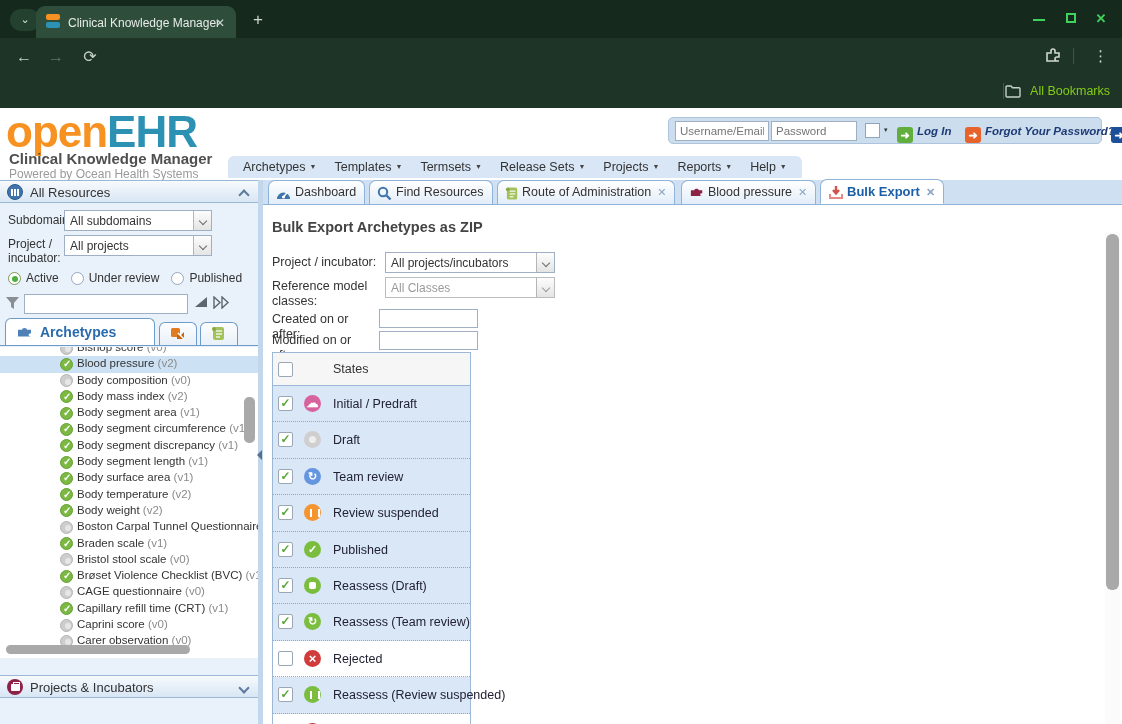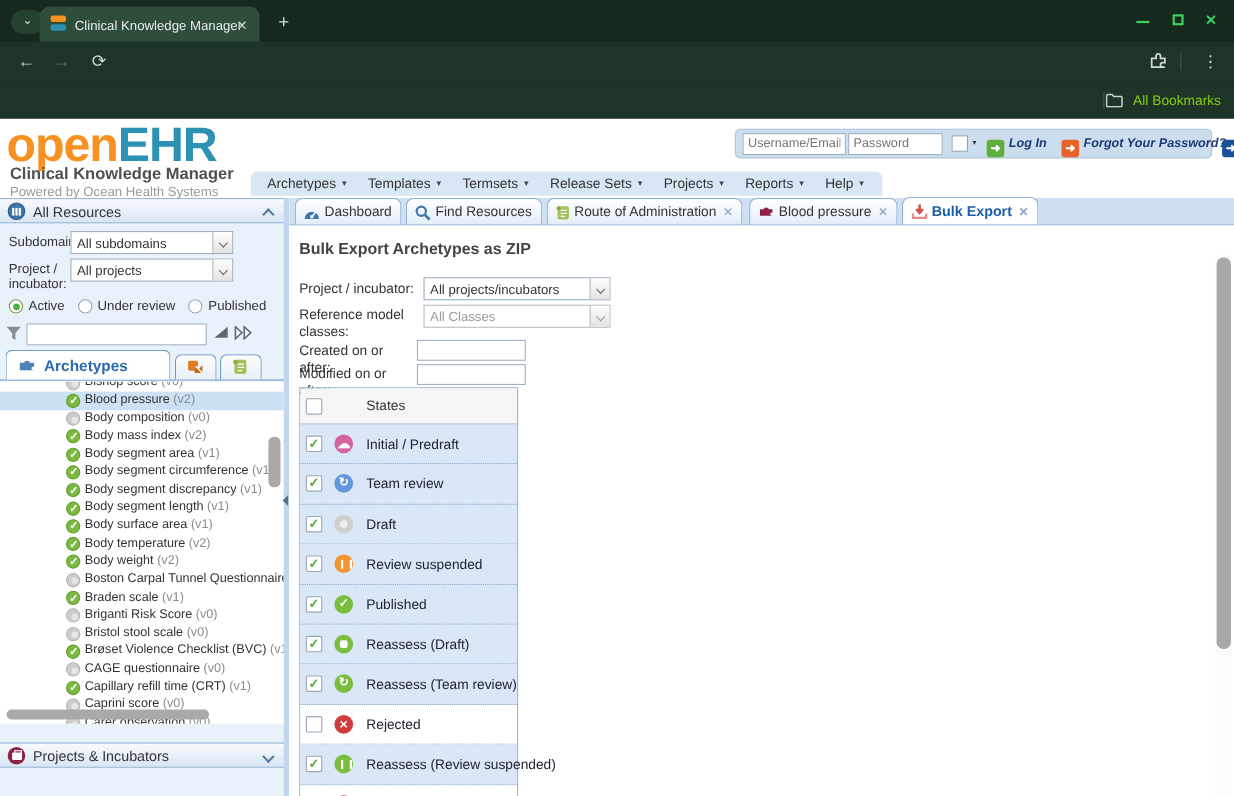--- a/index.html
+++ b/index.html
@@ -360,24 +360,20 @@
             <div class="titem">
               <span class="tic draft"></span>
               <span class="tn"><span>Boston Carpal Tunnel Questionnaire</span> </span>
             </div>
             <div class="titem">
               <span class="tic published"></span>
               <span class="tn"><span>Braden scale</span> <span class="tv">(v1)</span></span>
             </div>
             <div class="titem">
               <span class="tic draft"></span>
-              <span class="tn"><span>Briganti Risk Score</span> <span class="tv">(v0)</span></span>
-            </div>
-            <div class="titem">
-              <span class="tic draft"></span>
               <span class="tn"><span>Bristol stool scale</span> <span class="tv">(v0)</span></span>
             </div>
             <div class="titem">
               <span class="tic published"></span>
               <span class="tn"><span>Brøset Violence Checklist (BVC)</span> <span class="tv">(v1)</span></span>
             </div>
             <div class="titem">
               <span class="tic draft"></span>
               <span class="tn"><span>CAGE questionnaire</span> <span class="tv">(v0)</span></span>
             </div>
@@ -468,27 +464,27 @@
           </div>
           <div id="st-body">
 
           <div class="strow checked">
                 <span class="cb on"></span>
                 <span class="sic initial"></span>
                 <span class="sl">Initial / Predraft</span>
               </div>
               <div class="strow checked">
                 <span class="cb on"></span>
+                <span class="sic draft"></span>
+                <span class="sl">Draft</span>
+              </div>
+              <div class="strow checked">
+                <span class="cb on"></span>
                 <span class="sic teamreview"></span>
                 <span class="sl">Team review</span>
-              </div>
-              <div class="strow checked">
-                <span class="cb on"></span>
-                <span class="sic draft"></span>
-                <span class="sl">Draft</span>
               </div>
               <div class="strow checked">
                 <span class="cb on"></span>
                 <span class="sic suspended"></span>
                 <span class="sl">Review suspended</span>
               </div>
               <div class="strow checked">
                 <span class="cb on"></span>
                 <span class="sic published"></span>
                 <span class="sl">Published</span>

